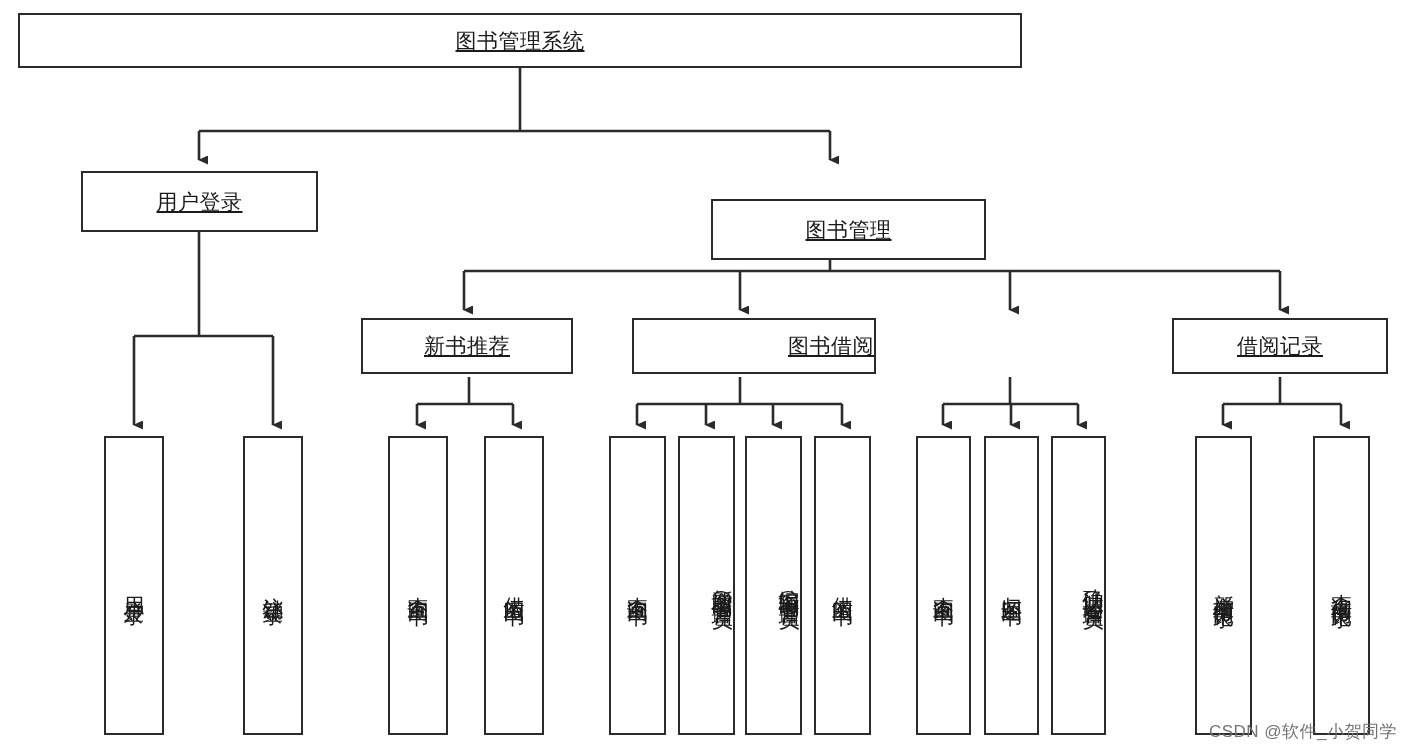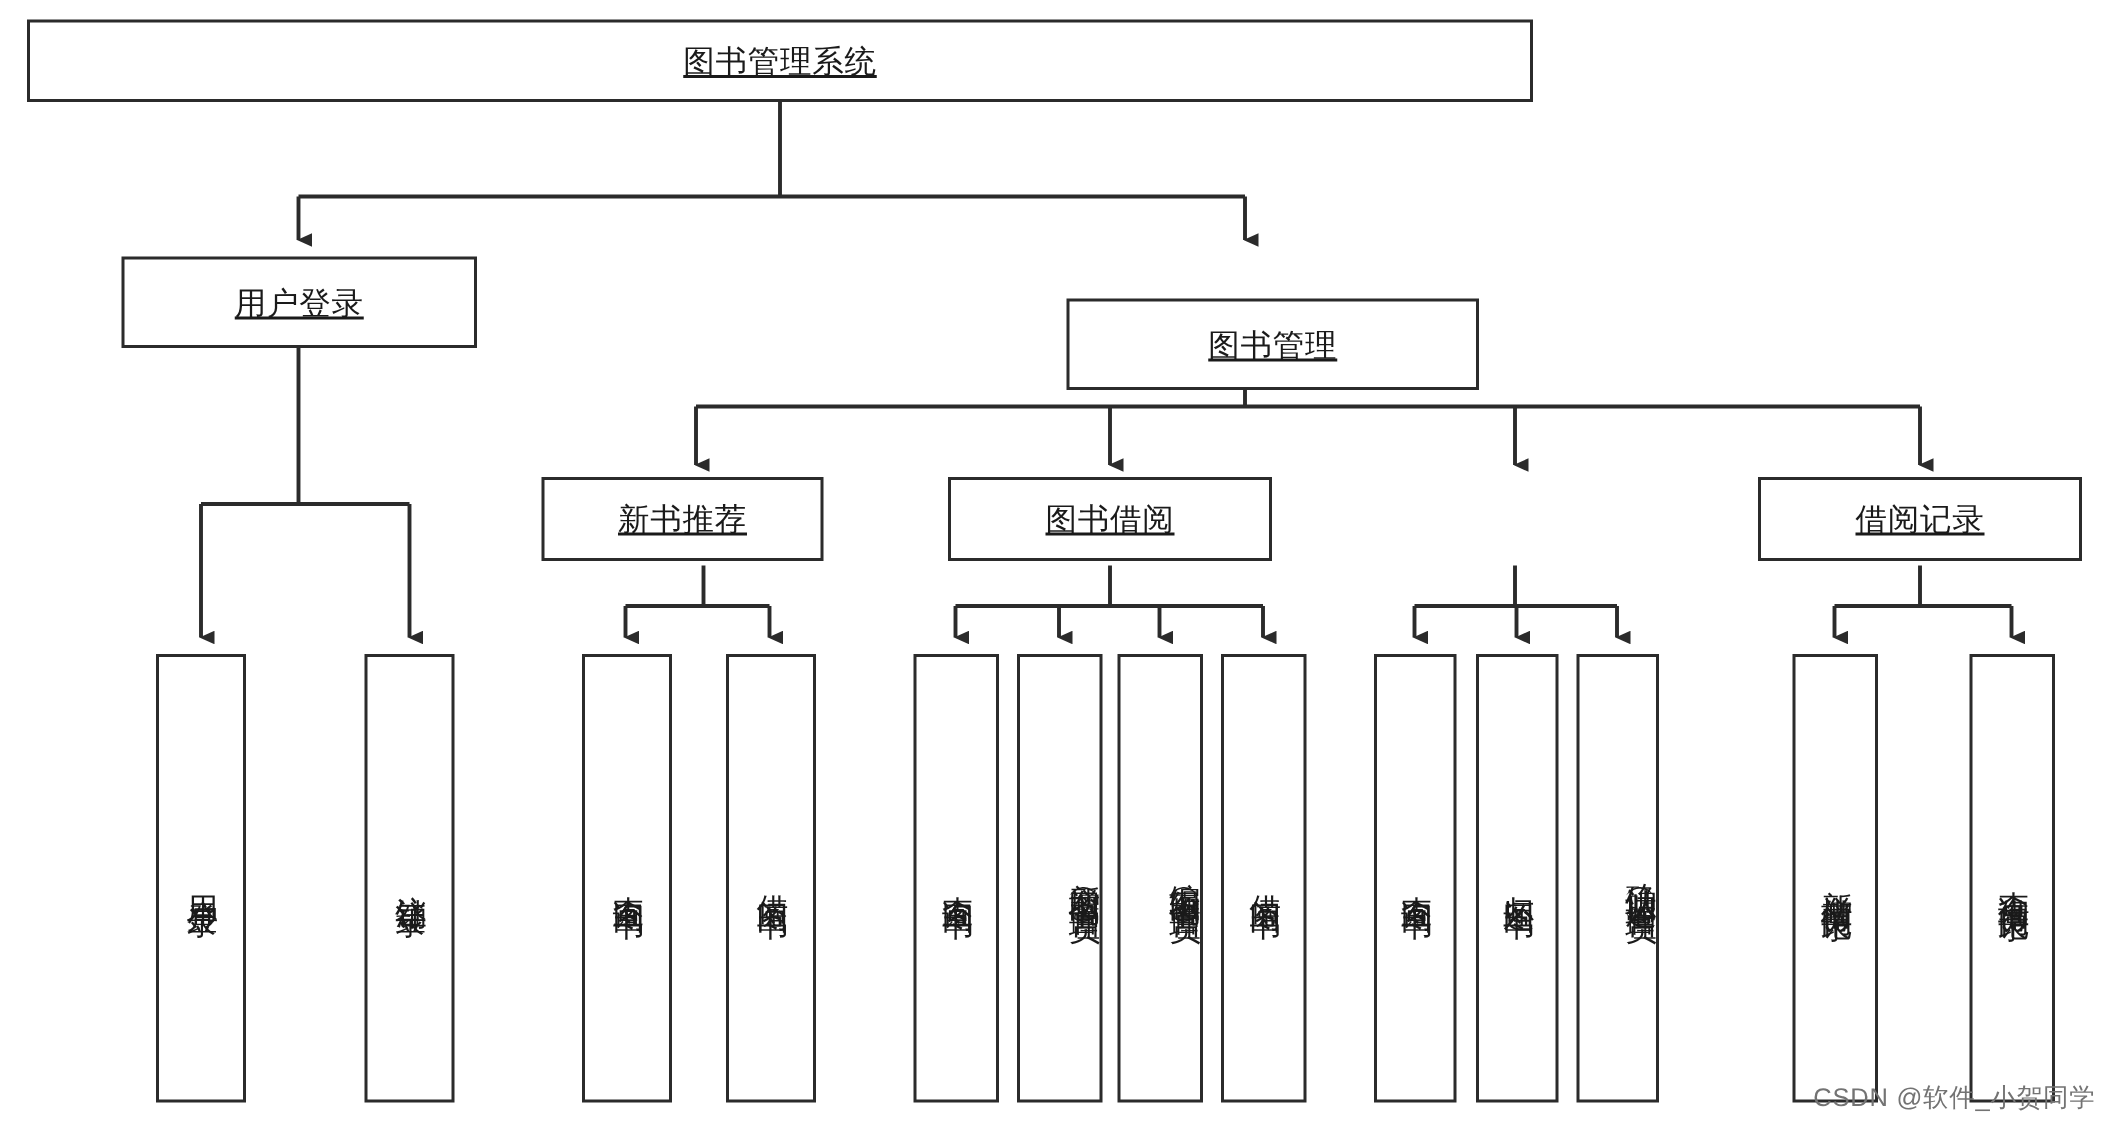--- a/index.html
+++ b/index.html
@@ -128,24 +128,24 @@
     <span class="node-label">图书管理系统</span>
   </div>
 
   <div class="node horizontal" style="left:81px; top:171px; width:237px; height:61px;">
     <span class="node-label">用户登录</span>
   </div>
   <div class="node horizontal" style="left:711px; top:171px; width:275px; height:61px;margin-top:28px;">
     <span class="node-label">图书管理</span>
   </div>
 
-  <div class="node horizontal" style="left:361px; top:318px; width:188px; height:56px;">
+  <div class="node horizontal" style="left:361px; top:318px; width:212px; height:56px;">
     <span class="node-label">新书推荐</span>
   </div>
-  <div class="node horizontal" style="left:632px; top:318px; width:216px; height:56px;">
+  <div class="node horizontal" style="left:632px; top:318px; width:244px; height:56px;justify-content:flex-end;">
     <span class="node-label">图书借阅</span>
   </div>
   <div class="node horizontal" style="left:1172px; top:318px; width:216px; height:56px;">
     <span class="node-label">借阅记录</span>
   </div>
 
   <div class="node vertical" style="left:104px; top:436px; width:60px; height:299px;">
     <span class="node-label">用户登录</span>
   </div>
   <div class="node vertical" style="left:243px; top:436px; width:60px; height:299px;">

